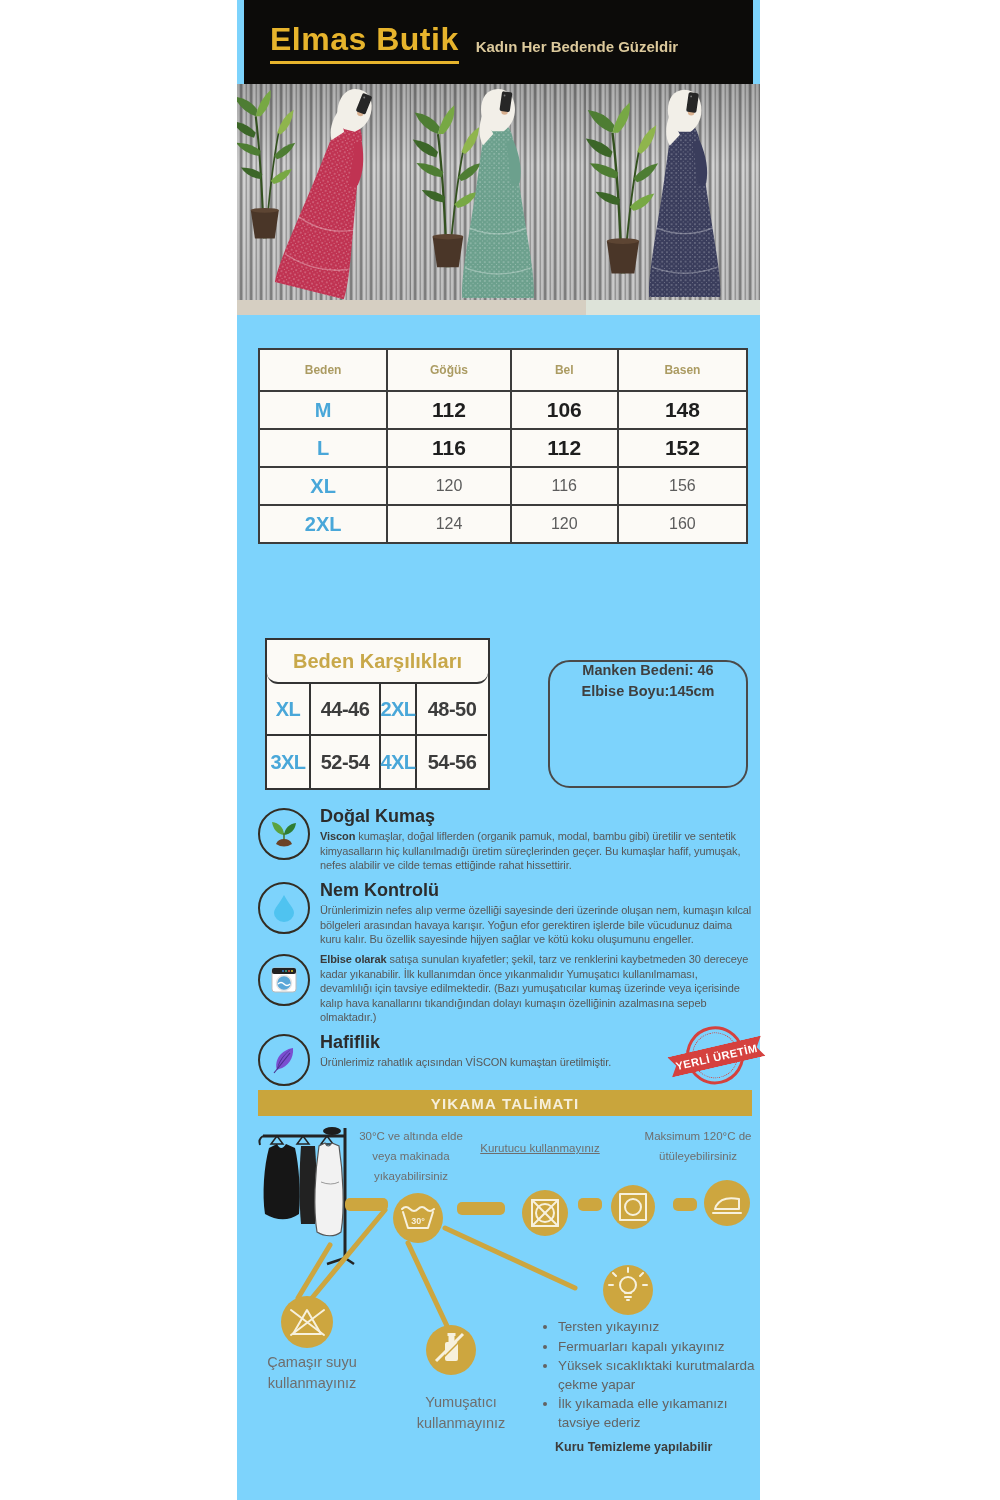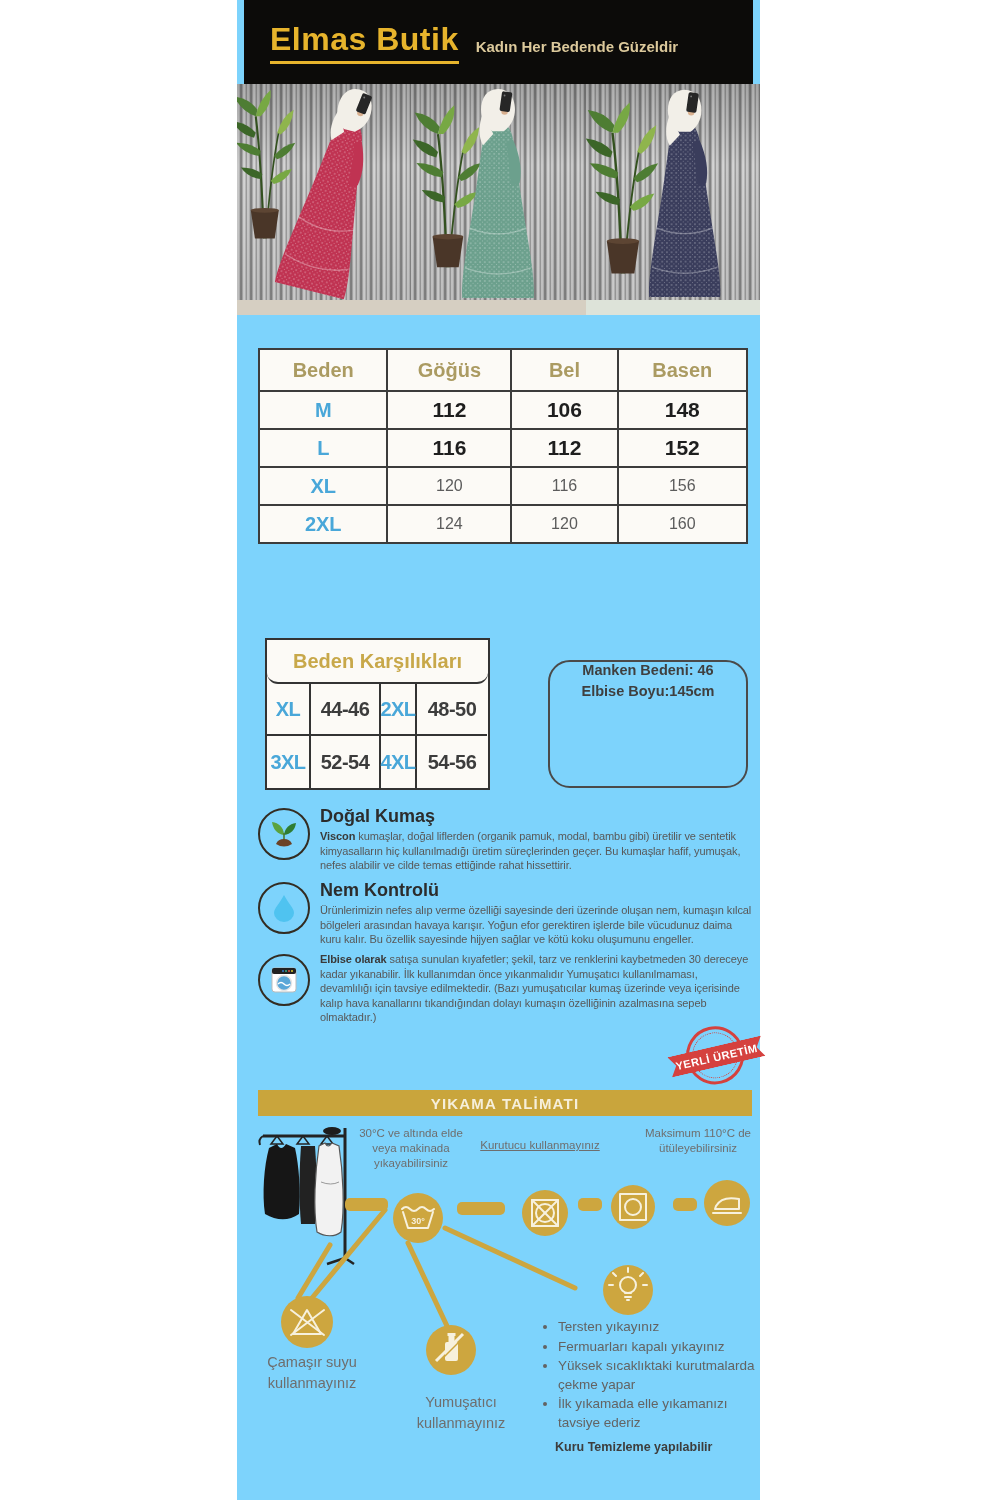--- a/index.html
+++ b/index.html
@@ -24,21 +24,21 @@
   .photo1 .model{right:2px;top:4px;height:224px;width:118px;transform:rotate(14deg);transform-origin:55% 18%;}
   .photo1 .plant{left:-12px;top:-4px;height:165px;width:78px;}
   .photo2 .model{left:50%;top:3px;height:226px;width:118px;transform:translateX(-50%);}
   .photo2 .plant{left:0px;top:8px;height:185px;width:72px;}
   .photo3 .model{left:54%;top:4px;height:224px;width:116px;transform:translateX(-46%);}
   .photo3 .plant{left:-2px;top:2px;height:200px;width:76px;}
 
   
   table.sizes{position:absolute;left:21px;top:348px;width:490px;border-collapse:collapse;background:#fcfaf6;}
   table.sizes td,table.sizes th{border:2px solid #3c3c3c;text-align:center;vertical-align:middle;padding:0;}
-  table.sizes th{height:42px;color:#ab9b62;font-size:20px;font-weight:700;}
+  table.sizes th{height:42px;color:#ab9b62;font-size:12px;font-weight:700;}
   table.sizes td{height:38px;}
   .size-lbl{color:#49a7d9;font-weight:700;font-size:20px;}
   tr.emph td.val{font-weight:700;font-size:21px;color:#1e1e1e;}
   tr.dim td.val{font-weight:400;font-size:16px;color:#5c5c5c;}
   .c-beden{width:132px;} .c-gogus{width:127px;} .c-bel{width:110px;} .c-basen{width:133px;}
 
   
   .equiv{position:absolute;left:28px;top:638px;width:225px;border:2.5px solid #333;background:#fcfaf6;}
   .equiv-title{height:44px;border-bottom:2px solid #333;display:flex;align-items:center;justify-content:center;
     color:#c8a84a;font-size:20px;font-weight:700;border-radius:11px;}
@@ -70,21 +70,21 @@
   .stamp .ring2{position:absolute;left:16px;top:10px;width:46px;height:46px;border:1.5px dotted #d5413e;border-radius:50%;}
   .stamp .ribbon{position:absolute;left:-8px;top:24px;width:96px;height:21px;background:#d5413e;
     clip-path:polygon(0 0,100% 0,93% 50%,100% 100%,0 100%,7% 50%);
     display:flex;align-items:center;justify-content:center;color:#fff;font-weight:800;font-size:11px;letter-spacing:.5px;}
 
   
   .banner{position:absolute;left:21px;top:1090px;width:494px;height:26px;background:#c9a53c;
     display:flex;align-items:center;justify-content:center;color:#f6efda;font-weight:700;font-size:15px;letter-spacing:1.2px;}
   .washsvg{position:absolute;left:0;top:1120px;width:523px;height:310px;}
   .racksvg{position:absolute;left:18px;top:1122px;width:100px;height:145px;}
-  .wlabel{position:absolute;text-align:center;font-size:11.5px;line-height:15px;color:#6e6e6e;}
+  .wlabel{position:absolute;text-align:center;font-size:11.5px;line-height:20px;color:#6e6e6e;}
   .wl1{left:109px;top:1126px;width:130px;}
   .wl2{left:238px;top:1138px;width:130px;text-decoration:underline;}
   .wl3{left:396px;top:1126px;width:130px;}
   .wl-bleach{left:0px;top:1352px;width:150px;font-size:14.5px;line-height:21px;}
   .wl-soft{left:144px;top:1392px;width:160px;font-size:14.5px;line-height:21px;}
   .notes{position:absolute;left:305px;top:1318px;width:220px;margin:0;padding-left:16px;
     font-size:13.5px;line-height:18.5px;color:#636363;}
   .notes li{margin:0 0 1px 0;}
   .wfooter{position:absolute;left:318px;top:1440px;font-size:12.5px;font-weight:800;color:#3d3d3d;}
 </style>
@@ -275,20 +275,33 @@
             <circle cx="14" cy="6" r="1" fill="#37c"></circle>
           <circle cx="15" cy="18" r="7.5" fill="#5aa7d8" stroke="#e5e5e5" stroke-width="1.5"></circle>
           <path d="M9,19 q3,-3 6,0 q3,3 6,0" stroke="#fff" stroke-width="1.5" fill="none"></path>
         </svg>
       </div>
       <div class="f-text">
         <p class="f-body"><b>Elbise olarak</b><span> satışa sunulan kıyafetler; şekil, tarz ve renklerini kaybetmeden 30 dereceye kadar yıkanabilir. İlk kullanımdan önce yıkanmalıdır Yumuşatıcı kullanılmaması, devamlılığı için tavsiye edilmektedir. (Bazı yumuşatıcılar kumaş üzerinde veya içerisinde kalıp hava kanallarını tıkandığından dolayı kumaşın özelliğinin azalmasına sepeb olmaktadır.)</span></p>
       </div>
     </div>
 
+    <div class="feature f4">
+      <div class="f-icon">
+        <svg width="30" height="30" viewBox="0 0 30 30">
+          <path d="M8,25 C5,15 12,5 24,3 C25,13 19,22 10,24 Z" fill="#7a4fd0"></path>
+          <path d="M8,25 C9,17 14,9 24,3 C18,7 12,13 8,25 Z" fill="#4c2f8f"></path>
+          <line x1="5" y1="28" x2="21" y2="8" stroke="#4c2f8f" stroke-width="1.2"></line>
+        </svg>
+      </div>
+      <div class="f-text">
+        <div class="f-title">Hafiflik</div>
+        <p class="f-body"><b></b><span>Ürünlerimiz rahatlık açısından VİSCON kumaştan üretilmiştir.</span></p>
+      </div>
+    </div>
 
     <div class="stamp">
       <div class="ring"></div>
       <div class="ring2"></div>
       <div class="ribbon">YERLİ ÜRETİM</div>
     </div>
 
     <div class="banner">YIKAMA TALİMATI</div>
 
     <svg class="racksvg" viewBox="0 0 100 145">
@@ -338,21 +351,21 @@
         <rect x="211.5" y="215" width="6" height="8" fill="#f7f1dd"></rect>
         <rect x="210.5" y="213" width="8" height="3" fill="#f7f1dd"></rect>
         <line x1="201" y1="243" x2="228" y2="216" stroke="#cda63f" stroke-width="1.5"></line>
         <line x1="199" y1="241" x2="226" y2="214" stroke="#f7f1dd" stroke-width="3"></line>
       </g>
       <text x="181" y="104" font-size="9" font-weight="bold" fill="#f7f1dd" text-anchor="middle">30°</text>
     </svg>
 
     <div class="wlabel wl1">30°C ve altında elde veya makinada yıkayabilirsiniz</div>
     <div class="wlabel wl2">Kurutucu kullanmayınız</div>
-    <div class="wlabel wl3">Maksimum 110°C de ütüleyebilirsiniz</div>
+    <div class="wlabel wl3">Maksimum 120°C de ütüleyebilirsiniz</div>
     <div class="wlabel wl-soft">Yumuşatıcı kullanmayınız</div>
     <div class="wlabel wl-bleach">Çamaşır suyu kullanmayınız</div>
 
     <ul class="notes">
       <li>Tersten yıkayınız</li>
       <li>Fermuarları kapalı yıkayınız</li>
       <li>Yüksek sıcaklıktaki kurutmalarda çekme yapar</li>
       <li>İlk yıkamada elle yıkamanızı tavsiye ederiz</li>
     </ul>
 

